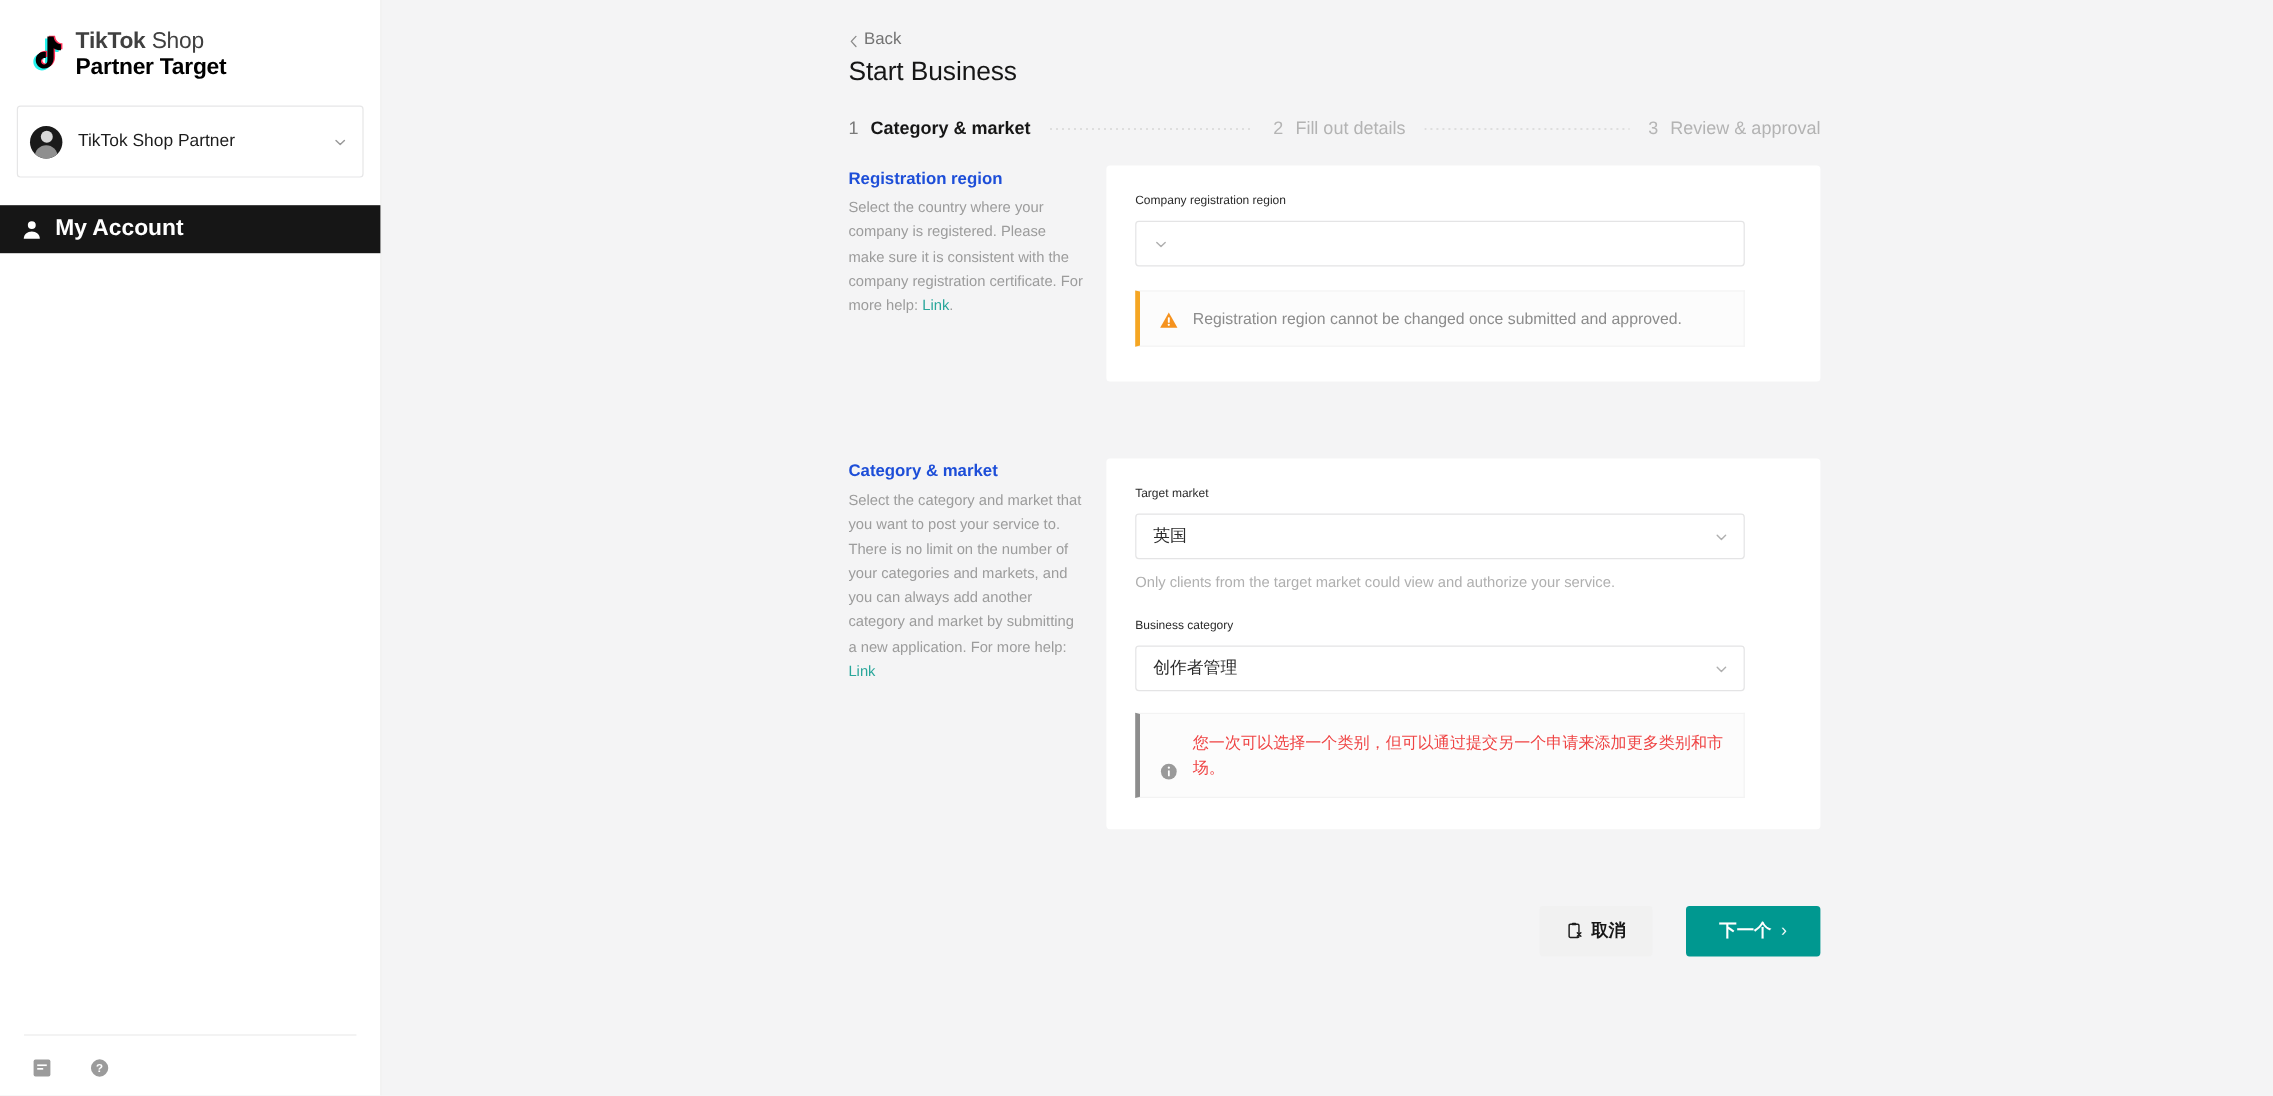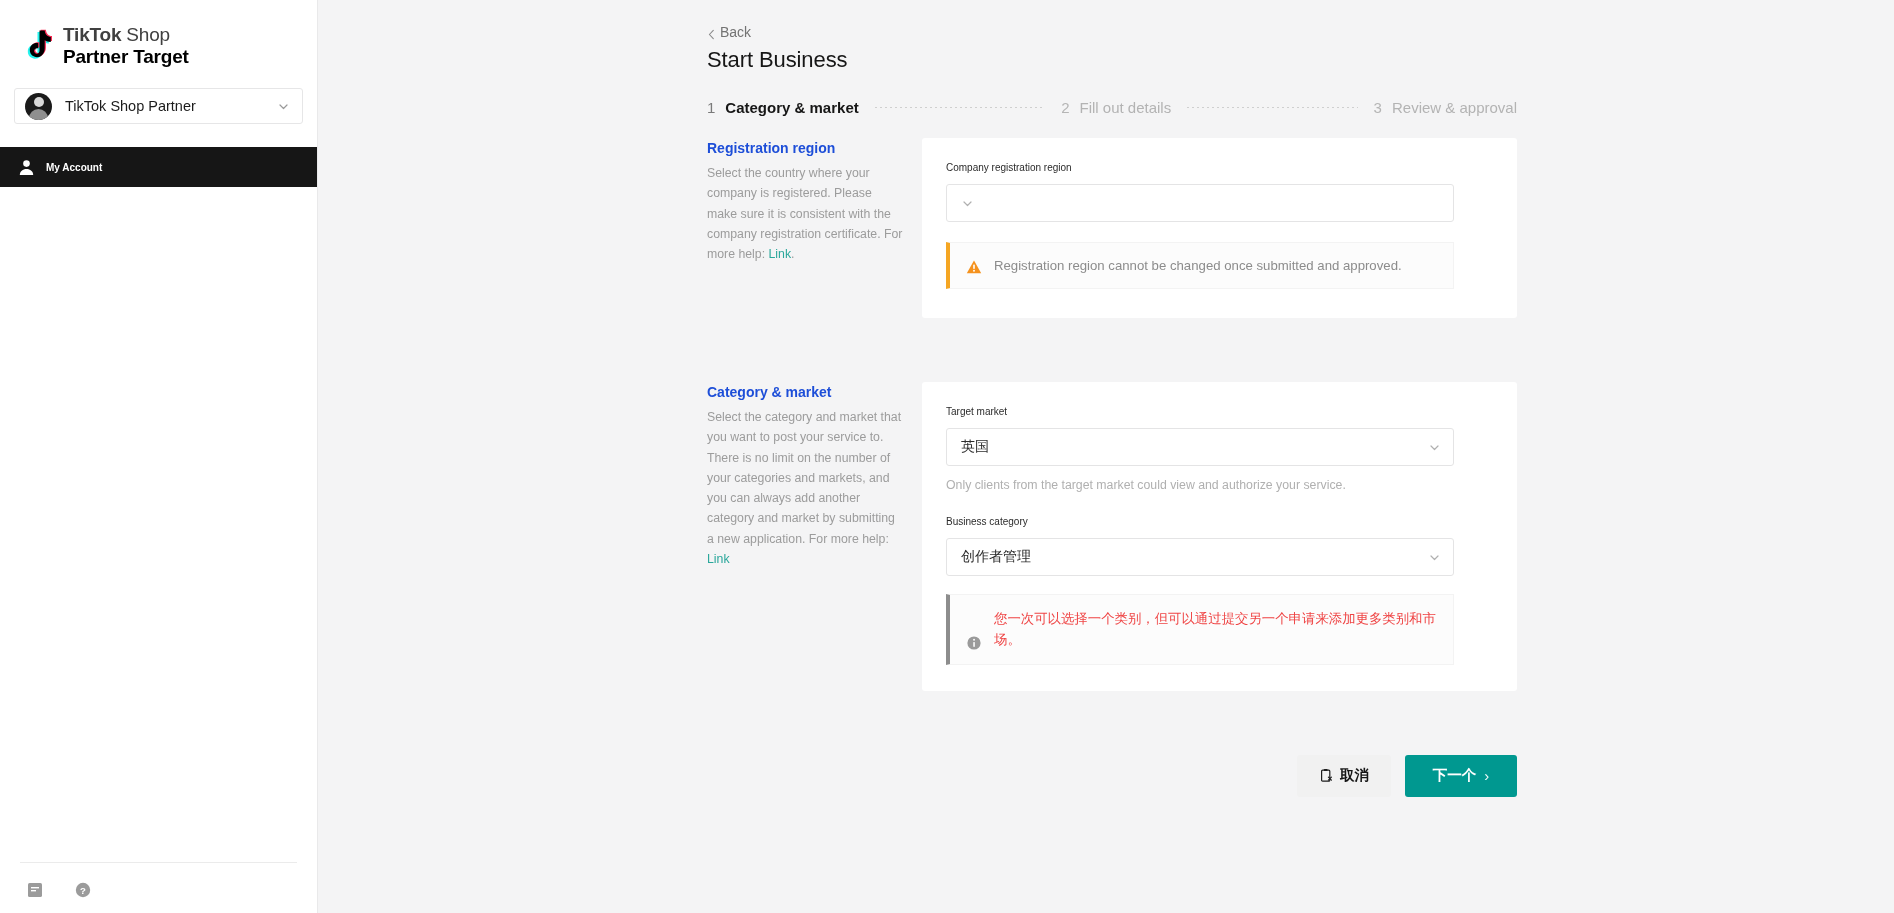--- a/index.html
+++ b/index.html
@@ -34,21 +34,21 @@
   .tt-note { position: relative; width: 30px; height: 34px; margin-right: 7px; flex: 0 0 auto; }
   .tt-note svg { display:block; }
   .logo-text { line-height: 1.18; }
   .logo-line1 { font-size: 19px; color: #404040; letter-spacing: -0.2px; }
   .logo-line1 b { font-weight: 700; }
   .logo-line1 span.light { font-weight: 400; }
   .logo-line2 { font-size: 19px; font-weight: 700; color: #000; letter-spacing: -0.2px; }
 
   .acct-select {
     margin: 18px 14px 0 14px;
-    height: 36px;
+    height: 60px;
     border: 1px solid #e6e6e7;
     border-radius: 3px;
     display: flex;
     align-items: center;
     padding: 0 12px 0 10px;
     background: #fff;
     cursor: pointer;
   }
   .avatar {
     width: 27px; height: 27px; border-radius: 50%;
@@ -63,21 +63,21 @@
   .nav-item {
     margin-top: 23px;
     height: 40px;
     background: #161616;
     display: flex;
     align-items: center;
     padding-left: 17px;
     cursor: pointer;
   }
   .nav-item .ico { width: 19px; height: 19px; margin-right: 10px; flex:0 0 auto; }
-  .nav-item .lbl { color: #fff; font-size: 10px; font-weight: 700; }
+  .nav-item .lbl { color: #fff; font-size: 19px; font-weight: 700; }
 
   .side-footer {
     position: absolute;
     left: 0; right: 0; bottom: 0;
     padding: 0 0 14px 0;
   }
   .side-footer .divider {
     height: 1px; background: #ebebeb; margin: 0 20px 18px 20px;
   }
   .side-footer .icons { display: flex; align-items: center; padding-left: 26px; gap: 30px; }
@@ -171,21 +171,21 @@
   .alert .atxt { font-size: 13.2px; color: #8c8c8c; line-height: 1.45; }
 
   .alert.info { border-left-color: #8d8d8d; margin-top: 18px; }
   .alert.info .atxt { font-size: 13.4px; color: #ef4444; line-height: 1.6; }
 
   .spacer-lg { height: 24px; }
 
   
   .btnbar {
     display: flex; justify-content: flex-end; align-items: center;
-    gap: 14px;
+    gap: 28px;
     margin-top: 26px;
     padding-right: 0;
   }
   .btn {
     height: 42px;
     border-radius: 3px;
     display: inline-flex; align-items: center; justify-content: center;
     gap: 6px;
     font-size: 14.5px; font-weight: 700;
     cursor: pointer; border: none;

